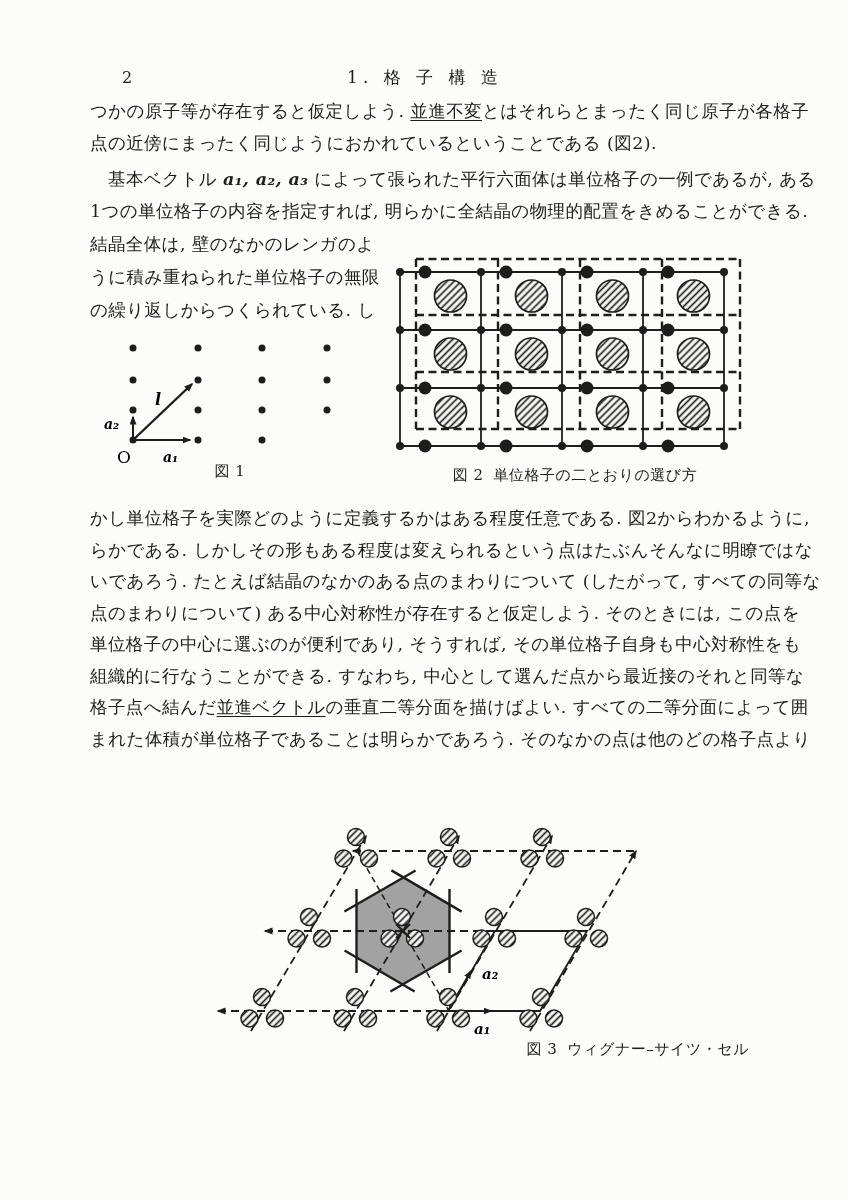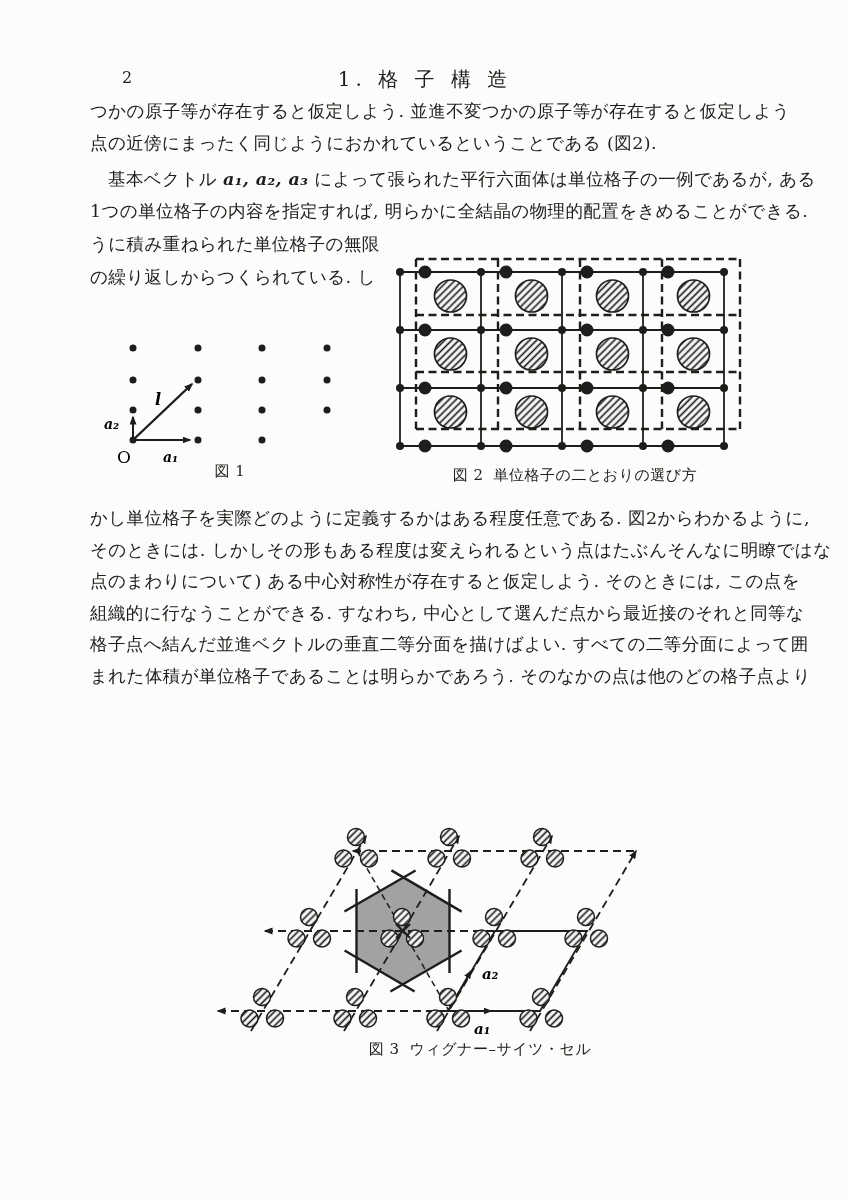--- a/index.html
+++ b/index.html
@@ -4,37 +4,37 @@
 <style>
   html,body{margin:0;padding:0;}
   body{background:#e8e8e8;}
   #page{
     position:relative; width:848px; height:1200px;
     background:#fcfcfb; color:#1d1d1b; overflow:hidden;
     font-family:"DejaVu Serif","Liberation Serif",serif;
   }
   .abs{position:absolute;}
   .pagenum{left:122px; top:68px; font-size:16px;}
-  .chapter{left:90px; top:66px; width:670px; text-align:center; font-size:20px; letter-spacing:5px;}
+  .chapter{left:90px; top:66px; width:670px; text-align:center; font-size:17px; letter-spacing:5px;}
   .para{white-space:nowrap; font-size:17.5px; letter-spacing:.4px;}
   .para .ln{height:31.5px; line-height:31.5px;}
   .p1{left:90px; top:96px; width:700px;}
   .p2{left:90px; top:164px; width:700px;}
   .p2 .ln:first-child{text-indent:18px;}
   .p3{left:90px; top:228px; width:340px;}
   .p3 .ln{height:33px; line-height:33px;}
   .p4{left:90px; top:503px; width:700px;}
   .b{font-weight:normal;}
-  .ul{text-underline-offset:3px;}
+  .ul{text-decoration:underline; text-underline-offset:3px;}
   .math{font-style:italic; font-weight:bold;}
   .cap{font-size:15px; text-align:center; letter-spacing:.5px;}
   .cap .b{margin-right:10px;}
   #fig1cap{left:145px; top:462px; width:170px;text-align:center;}
   #fig2cap{left:390px; top:466px; width:370px;}
-  #fig3cap{left:195px; top:1040px; width:570px;}
+  #fig3cap{left:179px; top:1040px; width:570px;text-align:right;}
   svg{display:block;}
   svg text{font-family:"DejaVu Serif","Liberation Serif",serif;}
 </style>
 </head>
 <body>
 
 <svg width="0" height="0" style="position:absolute">
   <defs>
     <pattern id="hp" width="5" height="5" patternUnits="userSpaceOnUse" patternTransform="rotate(45)">
       <rect width="5" height="5" fill="#fcfcfb"></rect>
@@ -45,30 +45,31 @@
     </marker>
   </defs>
 </svg>
 
 <div id="page">
 
   <div class="abs pagenum">2</div>
   <div class="abs chapter">1. 格 子 構 造</div>
 
   <div class="abs para p1">
-    <div class="ln"><span>つかの原子等が存在すると仮定しよう. </span><span class="ul">並進不変</span><span>つかの原子等が存在すると仮定しよう</span></div>
+    <div class="ln"><span>つかの原子等が存在すると仮定しよう. </span><span class="ul">並進不変</span><span>とはそれらとまったく同じ原子が各格子</span></div>
     <div class="ln">点の近傍にまったく同じようにおかれているということである (図2).</div>
   </div>
 
   <div class="abs para p2">
     <div class="ln"><span>基本ベクトル </span><span class="math">a₁, a₂, a₃</span><span> によって張られた平行六面体は</span><span class="b">単位格子</span><span>の一例であるが, ある</span></div>
     <div class="ln">1つの単位格子の内容を指定すれば, 明らかに全結晶の物理的配置をきめることができる.</div>
   </div>
 
   <div class="abs para p3">
+    <div class="ln">結晶全体は, 壁のなかのレンガのよ</div>
     <div class="ln">うに積み重ねられた単位格子の無限</div>
     <div class="ln">の繰り返しからつくられている. し</div>
   </div>
 
   <svg class="abs" style="left:95px; top:330px;" width="270" height="150" viewBox="0 0 270 150">
     <g id="f1dots" fill="#1d1d1b">
         <circle cx="38" cy="18" r="3.5"></circle>
         <circle cx="103" cy="18" r="3.5"></circle>
         <circle cx="167" cy="18" r="3.5"></circle>
         <circle cx="232" cy="18" r="3.5"></circle>
@@ -169,22 +170,24 @@
         <circle cx="197" cy="196" r="6.5"></circle>
         <circle cx="278" cy="196" r="6.5"></circle>
       </g>
   </svg>
   <div class="abs cap" id="fig2cap">
     <span class="b">図 2</span><span>単位格子の二とおりの選び方</span>
   </div>
 
   <div class="abs para p4">
     <div class="ln">かし単位格子を実際どのように定義するかはある程度任意である. 図2からわかるように,</div>
-    <div class="ln">そのときには. しかしその形もある程度は変えられるという点はたぶんそんなに明瞭ではな</div>
+    <div class="ln">らかである. しかしその形もある程度は変えられるという点はたぶんそんなに明瞭ではな</div>
+    <div class="ln">いであろう. たとえば結晶のなかのある点のまわりについて (したがって, すべての同等な</div>
     <div class="ln">点のまわりについて) ある中心対称性が存在すると仮定しよう. そのときには, この点を</div>
+    <div class="ln">単位格子の中心に選ぶのが便利であり, そうすれば, その単位格子自身も中心対称性をも</div>
     <div class="ln">組織的に行なうことができる. すなわち, 中心として選んだ点から最近接のそれと同等な</div>
     <div class="ln"><span>格子点へ結んだ</span><span class="ul">並進ベクトル</span><span>の垂直二等分面を描けばよい. すべての二等分面によって囲</span></div>
     <div class="ln">まれた体積が単位格子であることは明らかであろう. そのなかの点は他のどの格子点より</div>
   </div>
 
   <svg class="abs" style="left:195px; top:826px;" width="570" height="214" viewBox="0 0 570 214">
     <polygon points="254.5,78.5 208.5,51.5 161.5,78.5 161.5,131.5 207.5,158.5 254.5,131.5" fill="#9a9a9a" opacity="0.92"></polygon>
     <g stroke="#1d1d1b" stroke-width="1.8" stroke-dasharray="8 5" fill="none">
       <line x1="158" y1="25" x2="441" y2="25" marker-start="url(#ah)"></line>
       <line x1="70" y1="105" x2="392" y2="105" marker-start="url(#ah)"></line>

